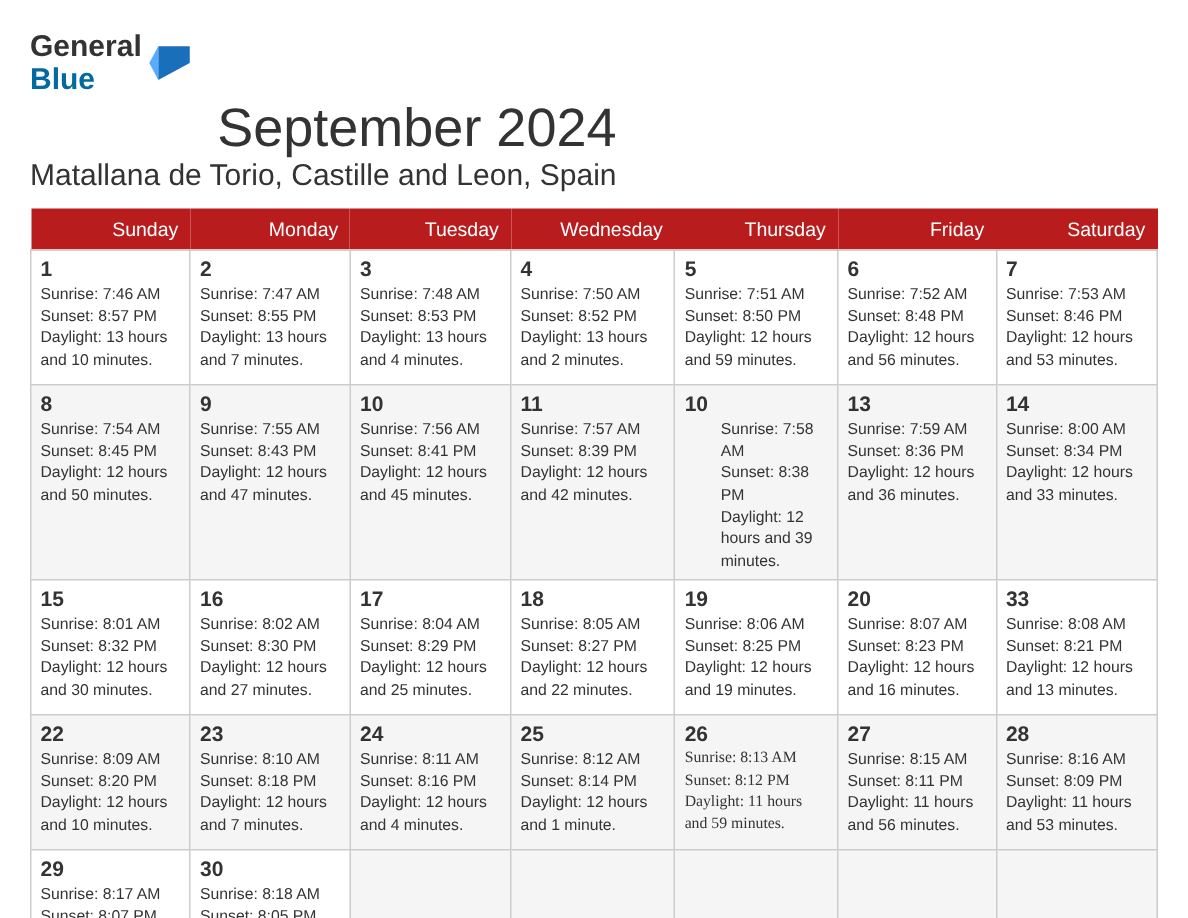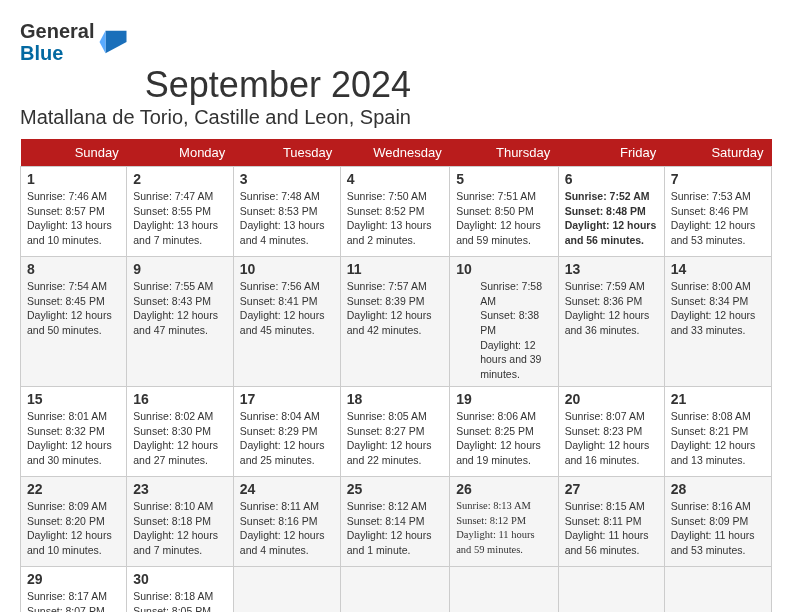--- a/index.html
+++ b/index.html
@@ -145,21 +145,21 @@
 Daylight: 13 hours and 2 minutes.</div>
         </td>
         <td>
           <span class="day-number">5</span>
           <div class="day-info" style="white-space: pre-wrap;">Sunrise: 7:51 AM
 Sunset: 8:50 PM
 Daylight: 12 hours and 59 minutes.</div>
         </td>
         <td>
           <span class="day-number">6</span>
-          <div class="day-info" style="white-space: pre-wrap; font-weight: bold;">Sunrise: 7:52 AM
+          <div class="day-info" style="white-space: pre-wrap;">Sunrise: 7:52 AM
 Sunset: 8:48 PM
 Daylight: 12 hours and 56 minutes.</div>
         </td>
         <td>
           <span class="day-number">7</span>
           <div class="day-info" style="white-space: pre-wrap;">Sunrise: 7:53 AM
 Sunset: 8:46 PM
 Daylight: 12 hours and 53 minutes.</div>
         </td>
       </tr>
@@ -238,21 +238,21 @@
 Sunset: 8:25 PM
 Daylight: 12 hours and 19 minutes.</div>
         </td>
         <td>
           <span class="day-number">20</span>
           <div class="day-info" style="white-space: pre-wrap;">Sunrise: 8:07 AM
 Sunset: 8:23 PM
 Daylight: 12 hours and 16 minutes.</div>
         </td>
         <td>
-          <span class="day-number">21</span>
+          <span class="day-number">33</span>
           <div class="day-info" style="white-space: pre-wrap;">Sunrise: 8:08 AM
 Sunset: 8:21 PM
 Daylight: 12 hours and 13 minutes.</div>
         </td>
       </tr>
       <tr>
         <td>
           <span class="day-number">22</span>
           <div class="day-info" style="white-space: pre-wrap;">Sunrise: 8:09 AM
 Sunset: 8:20 PM

